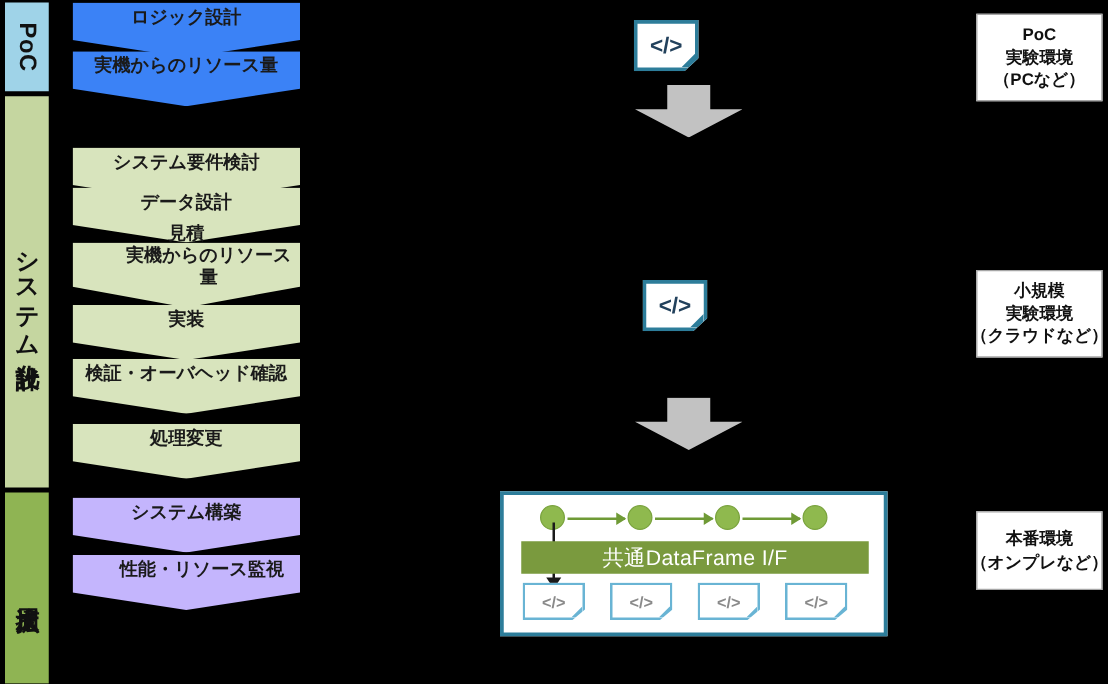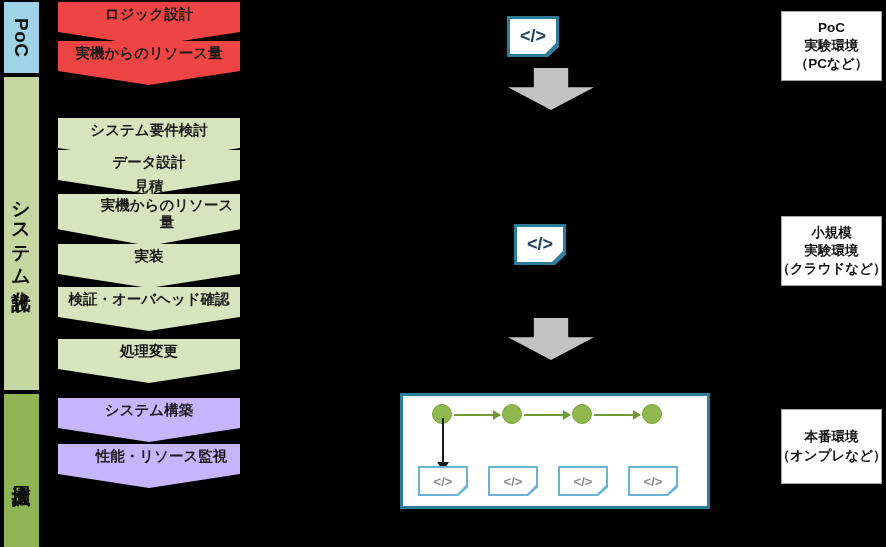--- a/index.html
+++ b/index.html
@@ -56,21 +56,21 @@
     font-weight: 600;
     line-height: 1.15;
     padding-top: 4px;
     box-sizing: border-box;
     clip-path: polygon(0% 0%, 100% 0%, 100% 68%, 50% 100%, 0% 68%);
   }
   .chevron.tall {
     height: 52px;
     padding-top: 3px;
   }
-  .ch-blue  { background: #ef4444; }
+  .ch-blue  { background: #3b82f6; }
   .ch-lgrn  { background: #d8e4bd; margin-top: 36px; }
   .ch-dgrn  { background: #c4b5fd; }
 
   
   .code-card {
     position: absolute;
     background: #ffffff;
     border: 3px solid #2d7d9a;
     box-sizing: border-box;
     display: flex;
@@ -279,20 +279,23 @@
     <div class="node-dot" style="left:169px;top:8px;"></div>
     <div class="node-dot" style="left:239px;top:8px;"></div>
 
     <div class="node-link" style="left:51px;width:46px;"></div>
     <div class="node-link" style="left:121px;width:46px;"></div>
     <div class="node-link" style="left:191px;width:46px;"></div>
 
     <div id="drop-line"></div>
     <div id="drop-head"></div>
 
+    <div id="df-bar">
+      <span>共通DataFrame I/F</span>
+    </div>
 
     <div class="mini-code" style="left:15px;">
       <span>&lt;/&gt;</span>
       <i class="fold"></i>
     </div>
     <div class="mini-code" style="left:85px;">
       <span>&lt;/&gt;</span>
       <i class="fold"></i>
     </div>
     <div class="mini-code" style="left:155px;">
@@ -310,18 +313,18 @@
     <span>実験環境</span>
     <span>（PCなど）</span>
   </div>
 
   <div class="env-box" style="left:781px;top:216px;width:101px;height:70px;">
     <span>小規模</span>
     <span>実験環境</span>
     <span>（クラウドなど）</span>
   </div>
 
-  <div class="env-box" style="left:781px;top:409px;width:101px;height:75px;">
+  <div class="env-box" style="left:781px;top:409px;width:101px;height:63px;">
     <span>本番環境</span>
     <span>（オンプレなど）</span>
   </div>
 
 </div>
 
 </body></html>

